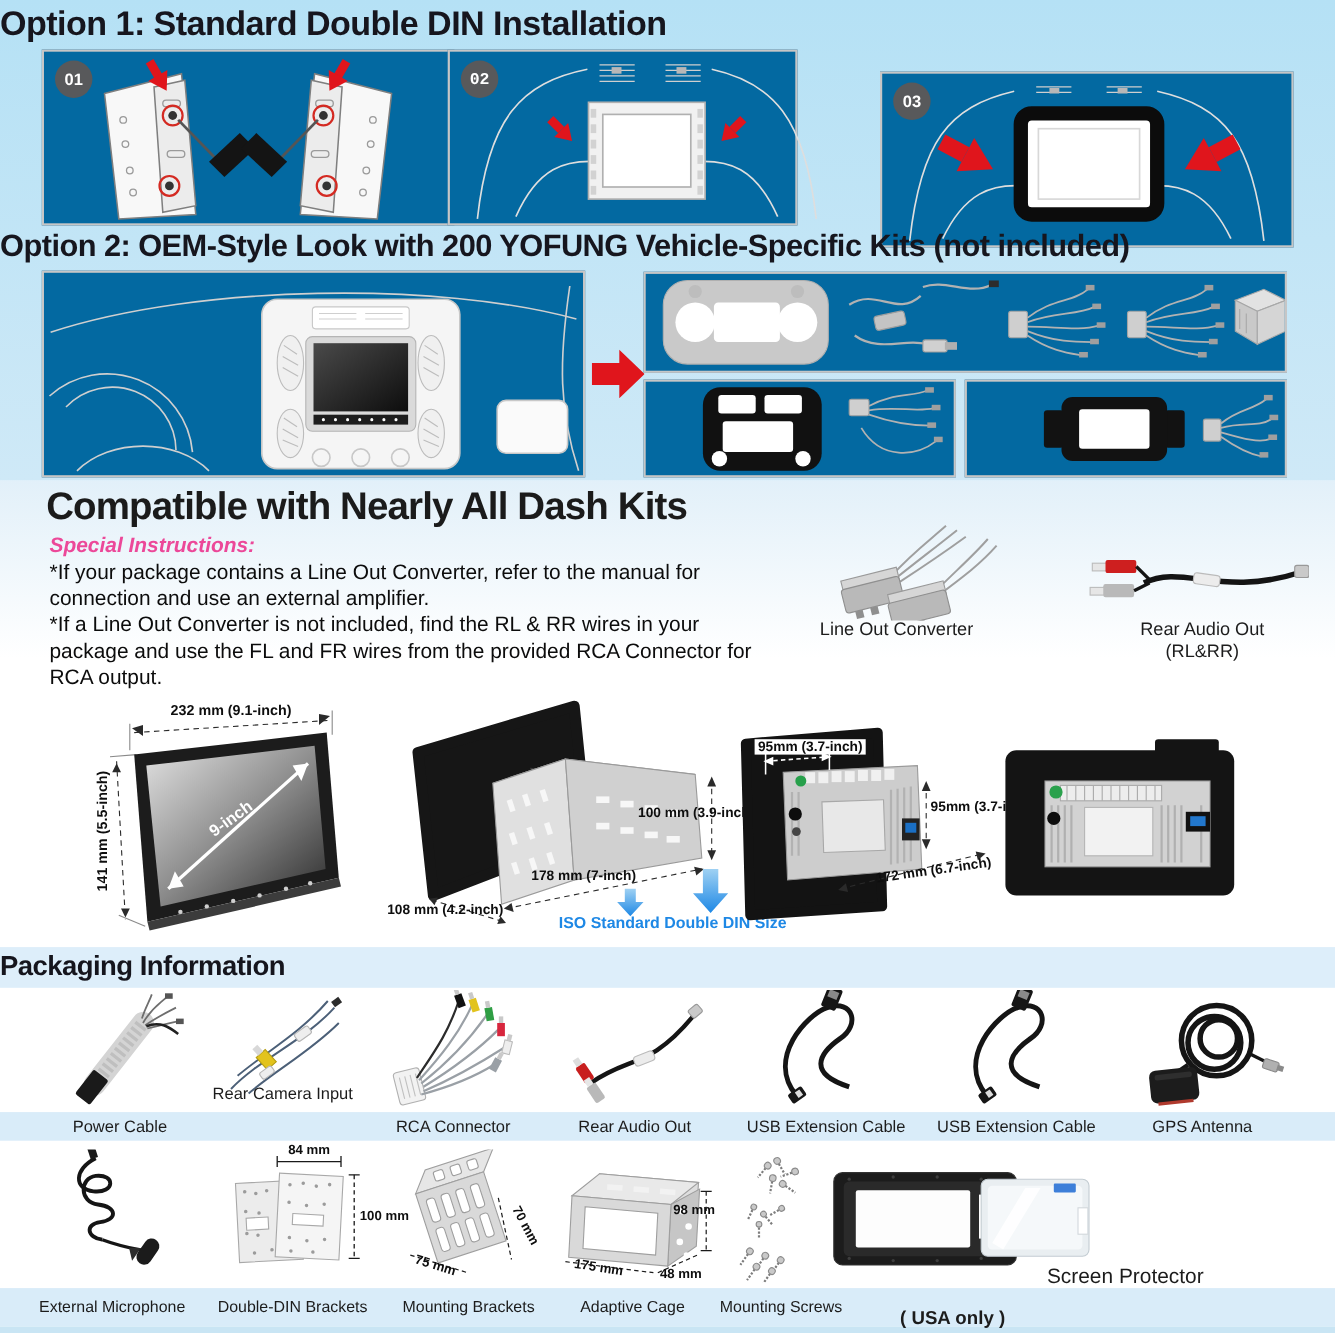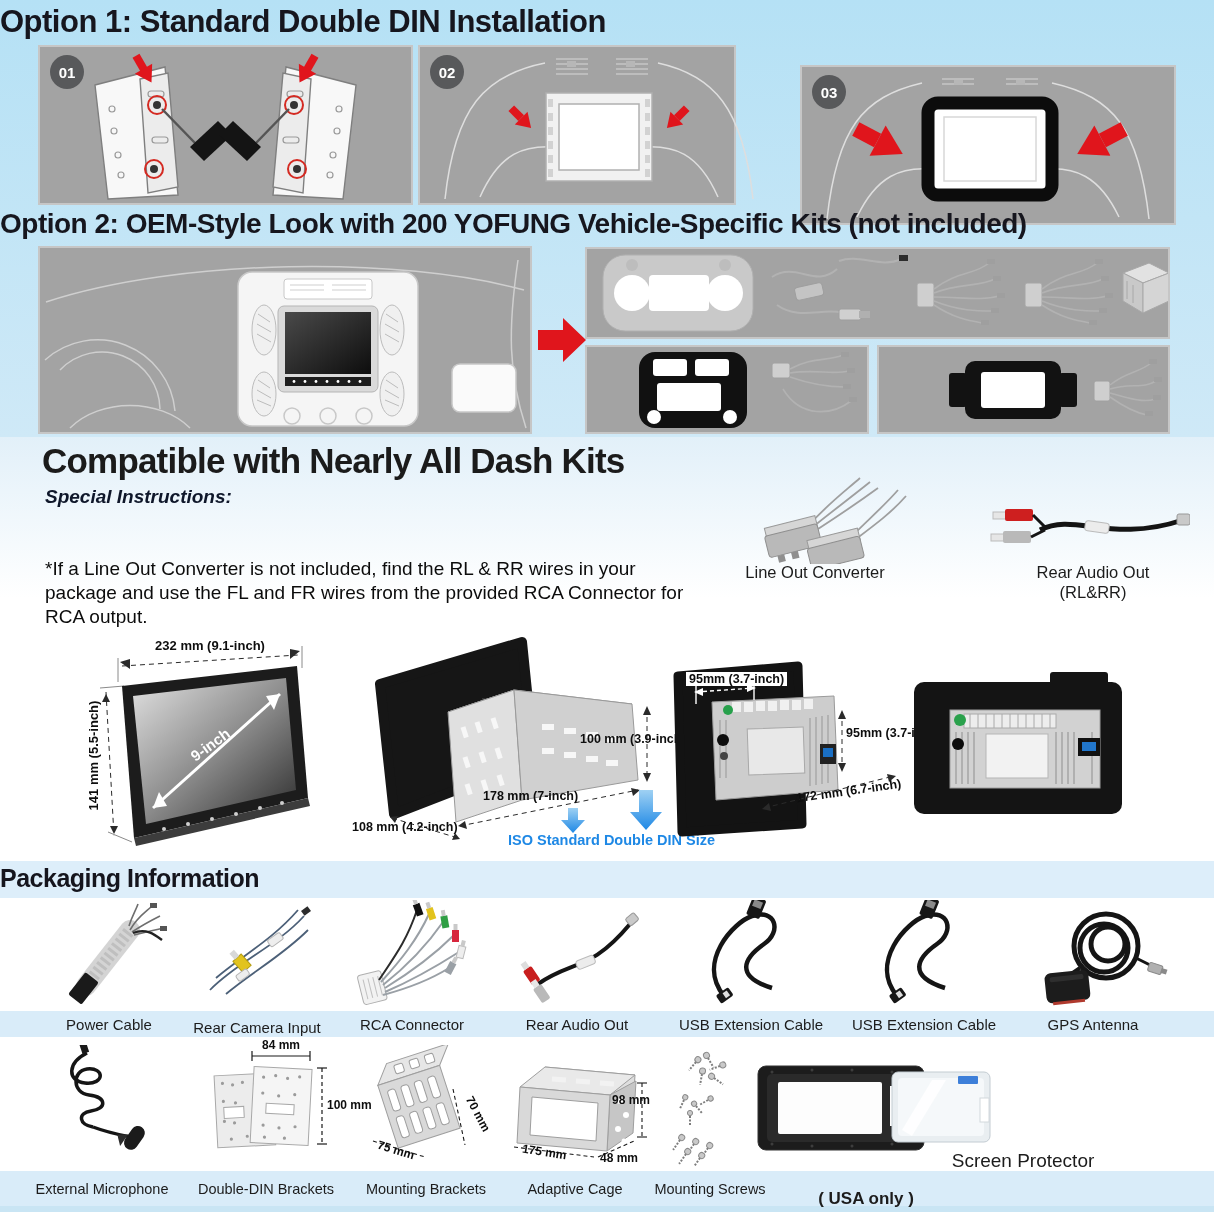--- a/index.html
+++ b/index.html
@@ -5,21 +5,21 @@
   html,body{margin:0;padding:0;background:#ffffff;}
   #page{position:relative;width:1214px;height:1212px;overflow:hidden;background:#ffffff;
         font-family:"Liberation Sans",sans-serif;color:#111;}
   .abs{position:absolute;}
   .bg-top{position:absolute;left:0;top:0;width:1214px;height:437px;
           background:linear-gradient(#b5e1f5,#cfe9f7);}
   .bg-mid{position:absolute;left:0;top:437px;width:1214px;height:424px;
           background:linear-gradient(#e2f0f9 0%,#ffffff 38%,#ffffff 100%);}
   .band{position:absolute;left:0;width:1214px;background:#daedf9;}
   .h1{position:absolute;left:0;width:100%;text-align:left;font-weight:800;color:#16161e;letter-spacing:-0.5px;}
-  .panel{position:absolute;background:#a3a3a3;border:2px solid #c6c6c6;box-sizing:border-box;}
+  .panel{position:absolute;background:#0369a1;border:2px solid #c6c6c6;box-sizing:border-box;}
   .badge{position:absolute;width:34px;height:34px;border-radius:50%;background:#58595b;color:#fff;
          font-weight:800;font-size:15px;display:flex;align-items:center;justify-content:center;}
   .dim{position:absolute;font-size:12.5px;font-weight:700;color:#0e0e0e;white-space:nowrap;}
   .lbl{position:absolute;transform:translateX(-50%);font-weight:400;color:#1c1c1c;white-space:nowrap;text-align:center;}
   .para{position:absolute;font-size:19px;line-height:24px;color:#0c0c0c;}
   svg{display:block;}
 </style>
 </head>
 <body>
 
@@ -70,21 +70,21 @@
           <polygon points="-10,-5 10,-5 0,11"></polygon>
       </g>
       <g transform="translate(265,26) rotate(30)" fill="#e0151c">
         <rect x="-4" y="-20" width="8" height="17"></rect>
           <polygon points="-10,-5 10,-5 0,11"></polygon>
       </g>
     </svg>
     <div class="badge" style="left:10px;top:8px;">01</div>
   </div>
 
-  <div class="panel" style="left:418px;top:45px;width:318px;height:160px;">
+  <div class="panel" style="left:407px;top:45px;width:318px;height:160px;font-family:Liberation Mono, monospace;">
     <svg width="358" height="156" viewBox="0 0 358 156">
       <g fill="none" stroke="#dedede" stroke-width="1.5">
         <path d="M25,152 C35,60 65,28 125,16"></path>
         <path d="M333,152 C323,60 293,28 238,16"></path>
         <path d="M60,150 C80,105 105,98 135,100"></path>
         <path d="M298,150 C278,105 253,98 223,100"></path>
       </g>
       <g stroke="#cfcfcf" stroke-width="1.2">
         <line x1="136" y1="12" x2="168" y2="12"></line>
           <line x1="136" y1="17" x2="168" y2="17"></line>
@@ -326,21 +326,22 @@
       <g fill="#9f9f9f">
           <rect x="270" y="12" width="8" height="5"></rect>
           <rect x="275" y="30" width="8" height="5"></rect>
           <rect x="274" y="48" width="8" height="5"></rect>
           <rect x="266" y="64" width="8" height="5"></rect>
         </g>
     </svg>
   </div>
 
   <div class="abs" style="left:42px;top:441px;font-size:35px;font-weight:800;letter-spacing:-0.8px;color:#1b1b1b;">Compatible with Nearly All Dash Kits</div>
-  <div class="abs" style="left:45px;top:486px;font-size:19px;font-weight:700;font-style:italic;color:#0f172a;">Special Instructions:</div>
+  <div class="abs" style="left:45px;top:486px;font-size:19px;font-weight:700;font-style:italic;color:#ec4899;">Special Instructions:</div>
+  <div class="para" style="left:45px;top:509px;width:648px;">*If your package contains a Line Out Converter, refer to the manual for connection and use an external amplifier.</div>
   <div class="para" style="left:45px;top:557px;width:655px;">*If a Line Out Converter is not included, find the RL &amp; RR wires in your package and use the FL and FR wires from the provided RCA Connector for RCA output.</div>
 
   <svg class="abs" style="left:748px;top:474px;" width="170" height="90" viewBox="0 0 170 90">
     <g fill="none" stroke="#9f9f9f" stroke-width="1.8">
       <path d="M62,50 C80,30 96,18 112,4"></path>
         <path d="M66,52 C86,36 102,24 122,8"></path>
         <path d="M70,55 C90,42 108,30 130,14"></path>
       <path d="M104,62 C122,44 138,30 150,16"></path>
         <path d="M108,65 C128,50 144,38 158,22"></path>
     </g>
@@ -703,21 +704,21 @@
       <rect x="5" y="4" width="34" height="5" rx="2" fill="#2e2e2e"></rect>
       <rect x="6" y="29" width="32" height="3" fill="#b03a2e"></rect>
     </g>
     <g transform="translate(132,62) rotate(18)">
         <rect x="0" y="0" width="14" height="9" rx="2" fill="#b0b0b0" stroke="#8a8a8a"></rect>
         <rect x="13" y="2" width="6" height="5" fill="#8a8a8a"></rect>
       </g>
   </svg>
 
   <span class="lbl" style="left:109px;top:1016px;font-size:15px;">Power Cable</span>
-  <span class="lbl" style="left:257px;top:1019px;font-size:15px;">Rear Camera Input</span>
+  <span class="lbl" style="left:257px;top:986px;font-size:15px;">Rear Camera Input</span>
   <span class="lbl" style="left:412px;top:1016px;font-size:15px;">RCA Connector</span>
   <span class="lbl" style="left:577px;top:1016px;font-size:15px;">Rear Audio Out</span>
   <span class="lbl" style="left:751px;top:1016px;font-size:15px;">USB Extension Cable</span>
   <span class="lbl" style="left:924px;top:1016px;font-size:15px;">USB Extension Cable</span>
   <span class="lbl" style="left:1093px;top:1016px;font-size:15px;">GPS Antenna</span>
 
   <svg class="abs" style="left:27px;top:1045px;" width="150" height="120" viewBox="0 0 150 120">
     <path d="M60,8 C40,18 40,36 58,38 C78,40 78,22 60,24 C45,26 45,48 62,50 C80,52 80,64 64,66 C50,68 52,80 66,82" fill="none" stroke="#151515" stroke-width="3.5"></path>
     <path d="M66,82 C82,88 94,90 104,92" fill="none" stroke="#151515" stroke-width="3"></path>
     <g transform="translate(108,92) rotate(35)">

